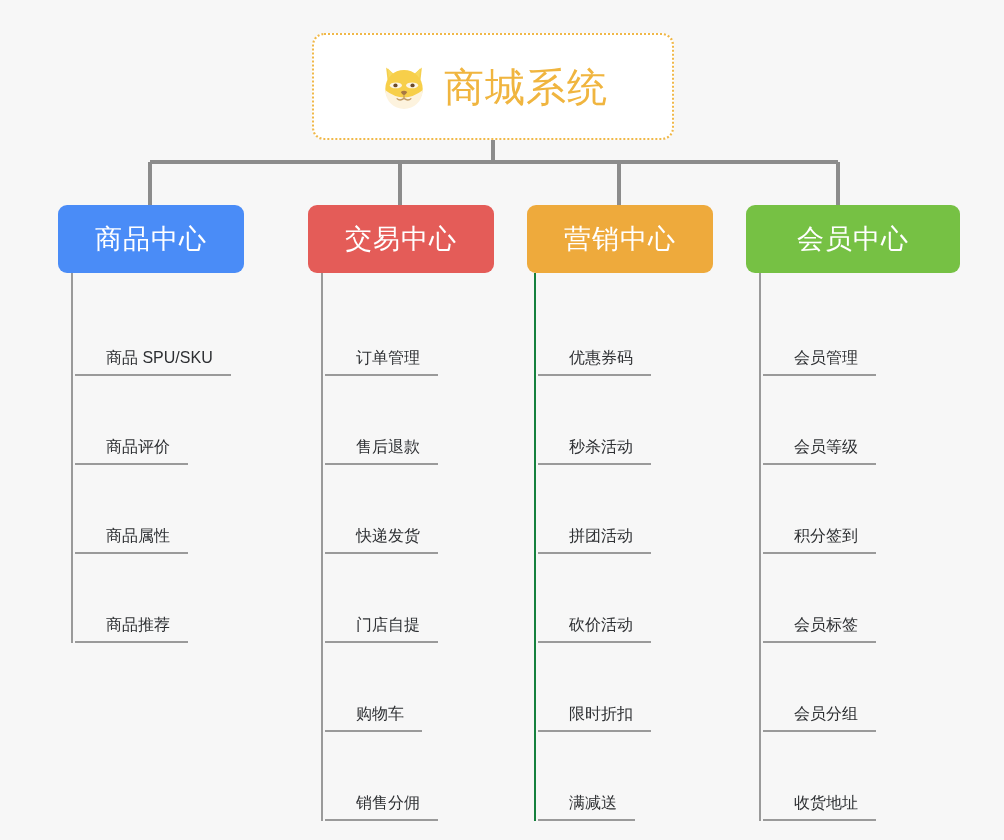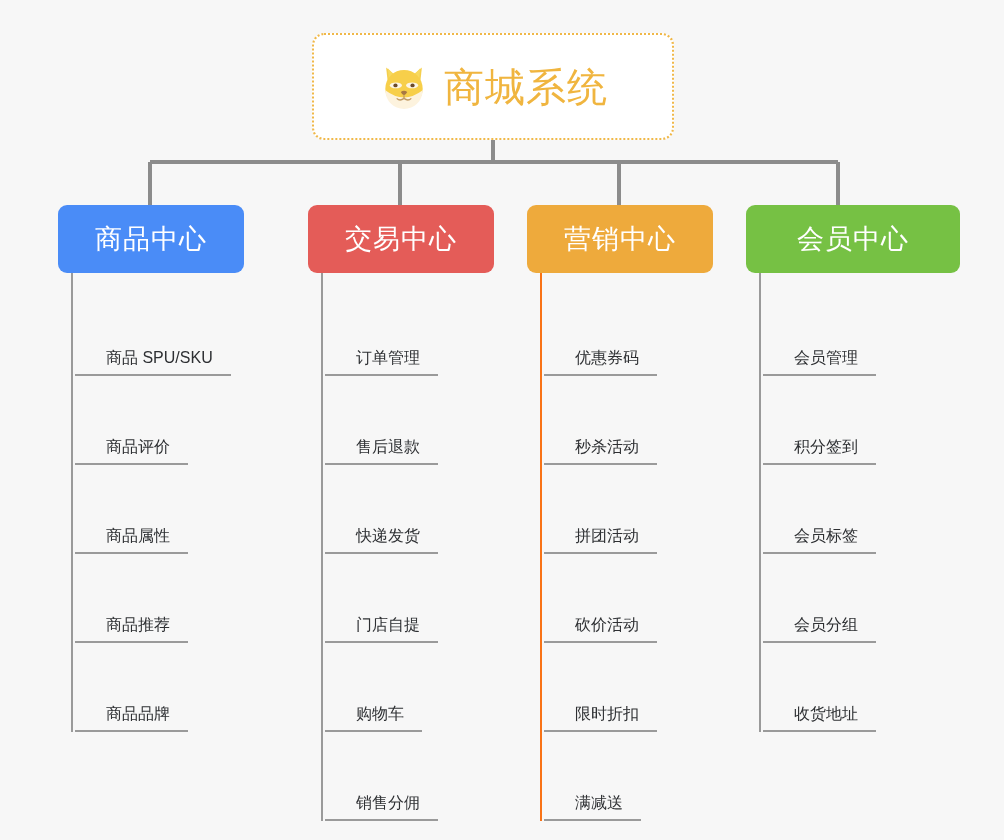--- a/index.html
+++ b/index.html
@@ -159,25 +159,20 @@
       <div class="leaf-item">
         <span class="leaf-underline">
           <span class="leaf-label">商品属性</span>
         </span>
       </div>
       <div class="leaf-item">
         <span class="leaf-underline">
           <span class="leaf-label">商品推荐</span>
         </span>
       </div>
-      <div class="leaf-item">
-        <span class="leaf-underline">
-          <span class="leaf-label">商品品牌</span>
-        </span>
-      </div>
     </div>
   </div>
 
   <div class="branch" id="branch-1" style="left:308px; width:186px;">
     <div class="branch-header" style="background:#e45c58; width:186px;">
       <span>交易中心</span>
     </div>
     <div class="leaf-list" style="border-left:2px solid #9a9a9a; margin-left:13px;">
       <div class="leaf-item">
         <span class="leaf-underline">
@@ -209,21 +204,21 @@
           <span class="leaf-label">销售分佣</span>
         </span>
       </div>
     </div>
   </div>
 
   <div class="branch" id="branch-2" style="left:527px; width:186px;">
     <div class="branch-header" style="background:#eeaa3c; width:186px;">
       <span>营销中心</span>
     </div>
-    <div class="leaf-list" style="border-left:2px solid #f97316; margin-left:13px;">
+    <div class="leaf-list" style="border-left:2px solid #15803d; margin-left:7px;">
       <div class="leaf-item">
         <span class="leaf-underline">
           <span class="leaf-label">优惠券码</span>
         </span>
       </div>
       <div class="leaf-item">
         <span class="leaf-underline">
           <span class="leaf-label">秒杀活动</span>
         </span>
       </div>
@@ -255,20 +250,25 @@
       <span>会员中心</span>
     </div>
     <div class="leaf-list" style="border-left:2px solid #9a9a9a; margin-left:13px;">
       <div class="leaf-item">
         <span class="leaf-underline">
           <span class="leaf-label">会员管理</span>
         </span>
       </div>
       <div class="leaf-item">
         <span class="leaf-underline">
+          <span class="leaf-label">会员等级</span>
+        </span>
+      </div>
+      <div class="leaf-item">
+        <span class="leaf-underline">
           <span class="leaf-label">积分签到</span>
         </span>
       </div>
       <div class="leaf-item">
         <span class="leaf-underline">
           <span class="leaf-label">会员标签</span>
         </span>
       </div>
       <div class="leaf-item">
         <span class="leaf-underline">

